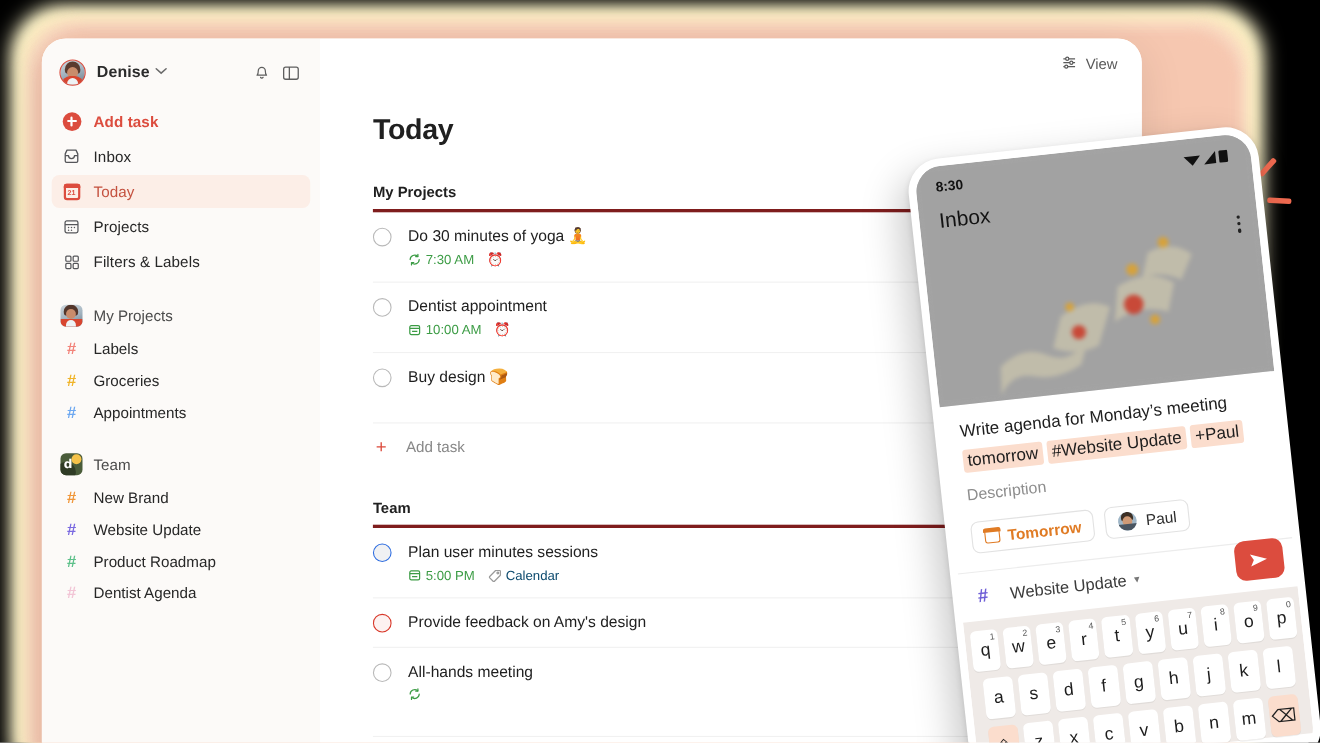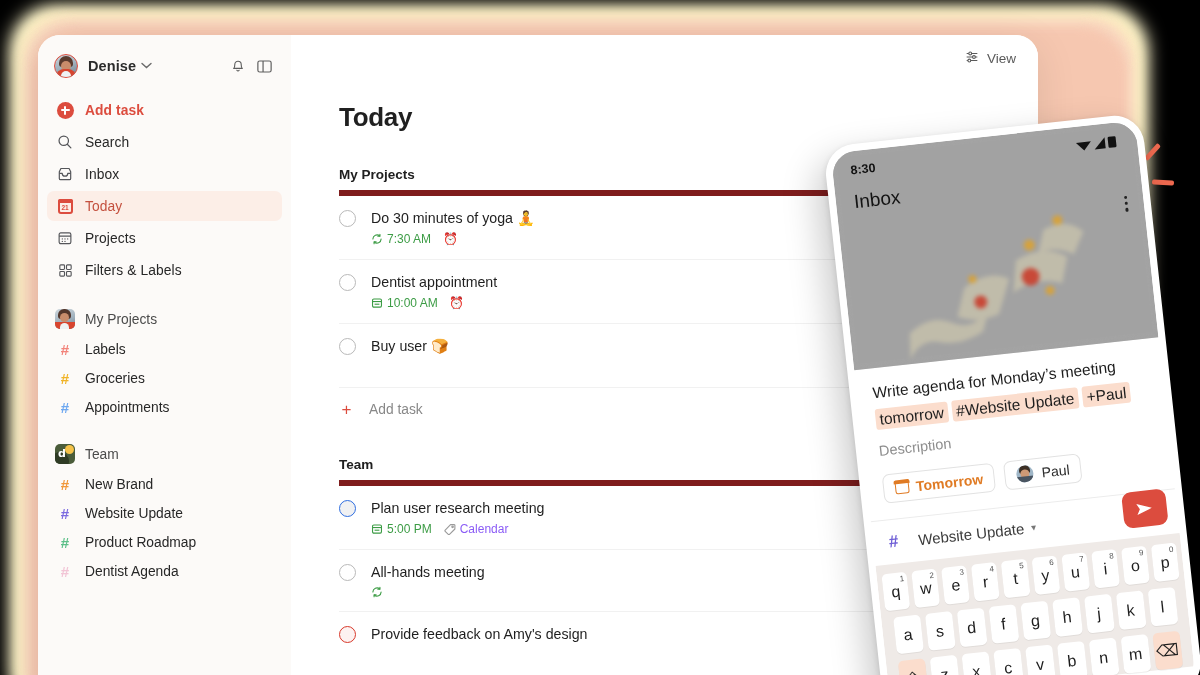--- a/index.html
+++ b/index.html
@@ -93,32 +93,32 @@
 
   
   .main{flex:1;background:#fff;position:relative;}
   .main-head{display:flex;justify-content:flex-end;padding:14px 22px 0 0;}
   .view-btn{display:flex;align-items:center;color:#5a5a5a;font-size:13.5px;}
   .view-btn .vl{margin-left:7px;}
   .main-body{padding:20px 0 0 48px;}
   .page-title{font-size:26px;font-weight:700;color:#202020;letter-spacing:-.3px;margin:14px 0 0 0;}
   .sec-title{font-size:13.5px;font-weight:700;color:#202020;margin:34px 0 8px 0;}
   .task{border-top:1px solid #f1f1f1;display:flex;padding:13px 0 13px 0;min-height:33px;box-sizing:border-box;}
-  .task.first{border-top:6px solid #7f1d1d;}
+  .task.first{border-top:3px solid #7f1d1d;}
   .ckbox{
     width:17px;height:17px;flex:0 0 17px;border-radius:50%;border:1.4px solid #b9b9b9;
     box-sizing:border-box;margin-top:1px;
   }
   .ckbox.blue{border-color:#2f6ee0;border-width:1.8px;background:#f0f1f3;}
   .ckbox.red{border-color:#d8392b;border-width:1.8px;background:#fdf2f1;}
   .t-body{margin-left:15px;}
   .t-title{font-size:14.2px;color:#1f1f1f;line-height:18px;}
   .t-meta{display:flex;align-items:flex-start;margin-top:5px;}
   .t-meta .mi{display:flex;align-items:center;font-size:12px;color:#3c9c45;margin-right:12px;}
-  .t-meta .mi.grey{color:#8b5cf6;}
+  .t-meta .mi.grey{color:#0c4a6e;}
   .t-meta .mi .gl{margin-left:4px;}
   .t-meta .alarm{color:#8e8e8e;font-size:12px;}
   .addtask{display:flex;align-items:center;border-top:1px solid #f1f1f1;padding:14px 0 0 0;margin-top:0;}
   .addtask .pl{width:15px;flex:0 0 15px;color:#dc4c3e;font-size:17px;line-height:15px;text-align:center;}
   .addtask .al{font-size:13.8px;color:#888;margin-left:15px;}
 
   
   .phone-wrap{
     position:absolute;left:822px;top:130px;width:320px;height:580px;
     transform:rotate(-6.2deg);transform-origin:50% 0%;
@@ -226,29 +226,20 @@
 
         <div class="nav">
 
           <div class="nav-row add">
             <span class="ic">
                 <span class="plus-circle"></span>
               </span>
             <span class="lb">Add task</span>
           </div>
 
-          <div class="nav-row">
-            <span class="ic">
-              <svg width="16" height="16" viewBox="0 0 18 18" fill="none" stroke="#55565a" stroke-width="1.4">
-                <circle cx="7.6" cy="7.6" r="5.3"></circle>
-                  <line x1="11.6" y1="11.6" x2="15.6" y2="15.6" stroke-linecap="round"></line>
-              </svg>
-            </span>
-            <span class="lb">Search</span>
-          </div>
 
           <div class="nav-row">
             <span class="ic">
               <svg width="16" height="16" viewBox="0 0 18 18" fill="none" stroke="#55565a" stroke-width="1.35">
                 <path d="M2.6 6.6 L4.4 2.8 H13.6 L15.4 6.6 V14 a1.4 1.4 0 0 1-1.4 1.4 H4 A1.4 1.4 0 0 1 2.6 14 Z" stroke-linejoin="round"></path>
                 <path d="M2.6 8.4 h3.3 a3 3 0 0 0 6.2 0 h3.3" stroke-linejoin="round"></path>
               </svg>
             </span>
             <span class="lb">Inbox</span>
           </div>
@@ -399,35 +390,35 @@
                   <span class="gl">10:00 AM</span>
                 </span>
                 <span class="alarm">⏰</span>
               </div>
             </div>
           </div>
 
           <div class="task">
             <span class="ckbox"></span>
             <div class="t-body">
-              <div class="t-title">Buy user 🍞</div>
+              <div class="t-title">Buy design 🍞</div>
             </div>
           </div>
 
           <div class="addtask" style="margin-top:19px">
             <span class="pl">+</span>
             <span class="al">Add task</span>
           </div>
 
           <div class="sec-title" style="margin-top:40px">Team</div>
 
           <div class="task first">
             <span class="ckbox blue"></span>
             <div class="t-body">
-              <div class="t-title">Plan user research meeting</div>
+              <div class="t-title">Plan user minutes sessions</div>
               <div class="t-meta">
                 <span class="mi">
                   <svg width="12" height="12" viewBox="0 0 14 14" fill="none" stroke="#3c9c45" stroke-width="1.3">
                     <rect x="1.8" y="2.4" width="10.4" height="9.4" rx="1.5"></rect>
                     <line x1="1.8" y1="5.3" x2="12.2" y2="5.3"></line>
                     <line x1="4.2" y1="8.4" x2="9.8" y2="8.4"></line>
                   </svg>
                   <span class="gl">5:00 PM</span>
                 </span>
                 <span class="mi grey">
@@ -435,40 +426,40 @@
                     <path d="M7.6 1.9H12a.7.7 0 0 1 .7.7v4.4L6.4 13.3a1 1 0 0 1-1.4 0L1.4 9.7a1 1 0 0 1 0-1.4Z" stroke-linejoin="round"></path>
                     <circle cx="10" cy="4.5" r=".9"></circle>
                   </svg>
                   <span class="gl">Calendar</span>
                 </span>
               </div>
             </div>
           </div>
 
           <div class="task">
+            <span class="ckbox red"></span>
+            <div class="t-body">
+              <div class="t-title">Provide feedback on Amy's design</div>
+            </div>
+          </div>
+
+          <div class="task">
             <span class="ckbox"></span>
             <div class="t-body">
               <div class="t-title">All-hands meeting</div>
               <div class="t-meta">
                 <span class="mi">
                   <svg width="12" height="12" viewBox="0 0 14 14" fill="none" stroke="#3c9c45" stroke-width="1.3">
                     <path d="M2.2 7a4.8 4.8 0 0 1 8-3.5" stroke-linecap="round"></path>
                     <path d="M11.8 7a4.8 4.8 0 0 1-8 3.5" stroke-linecap="round"></path>
                     <path d="M10.4 1.4v2.4H8" stroke-linecap="round" stroke-linejoin="round"></path>
                     <path d="M3.6 12.6v-2.4H6" stroke-linecap="round" stroke-linejoin="round"></path>
                   </svg>
                 </span>
               </div>
-            </div>
-          </div>
-
-          <div class="task">
-            <span class="ckbox red"></span>
-            <div class="t-body">
-              <div class="t-title">Provide feedback on Amy's design</div>
             </div>
           </div>
 
           <div class="addtask" style="margin-top:19px">
             
             
           </div>
 
         </div>
       </div>

